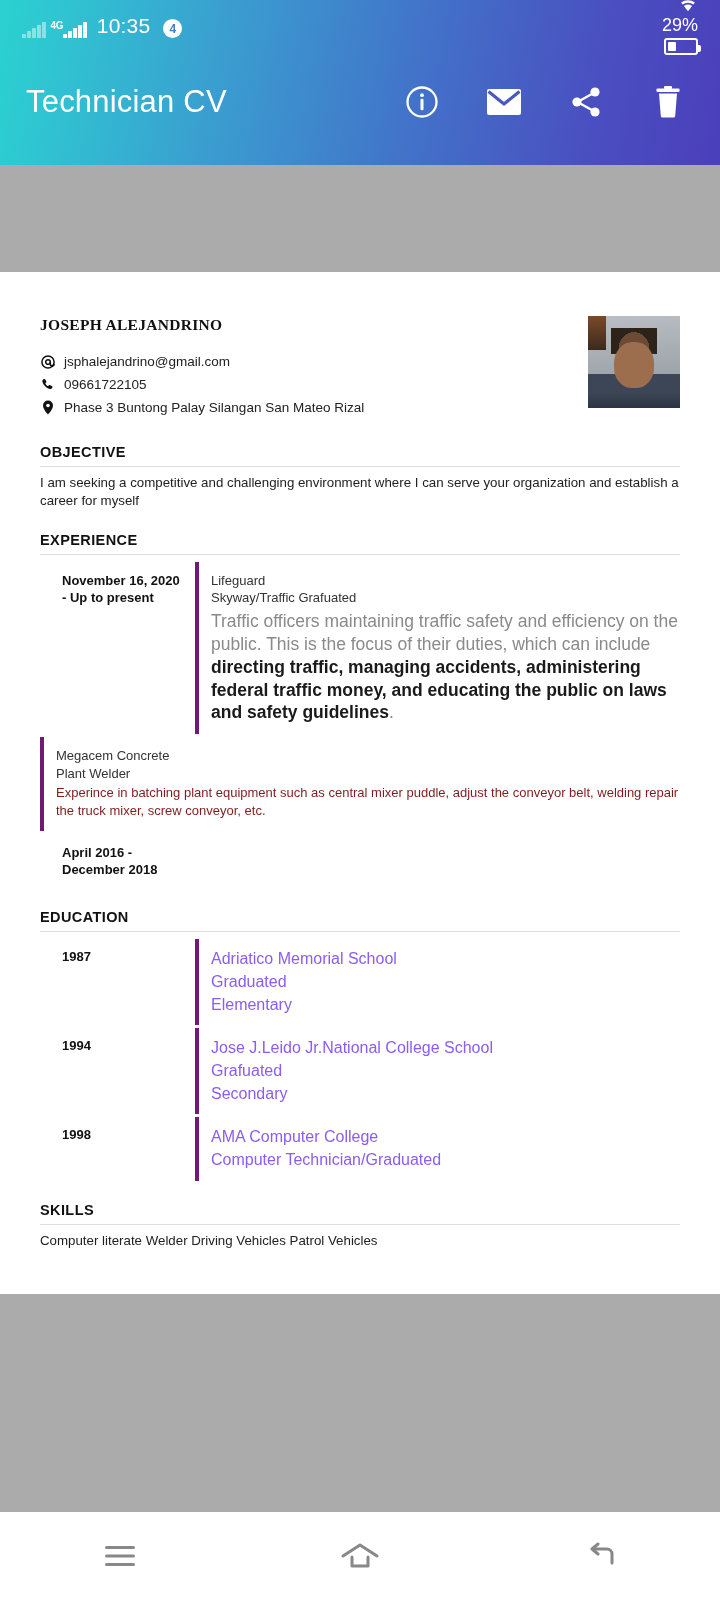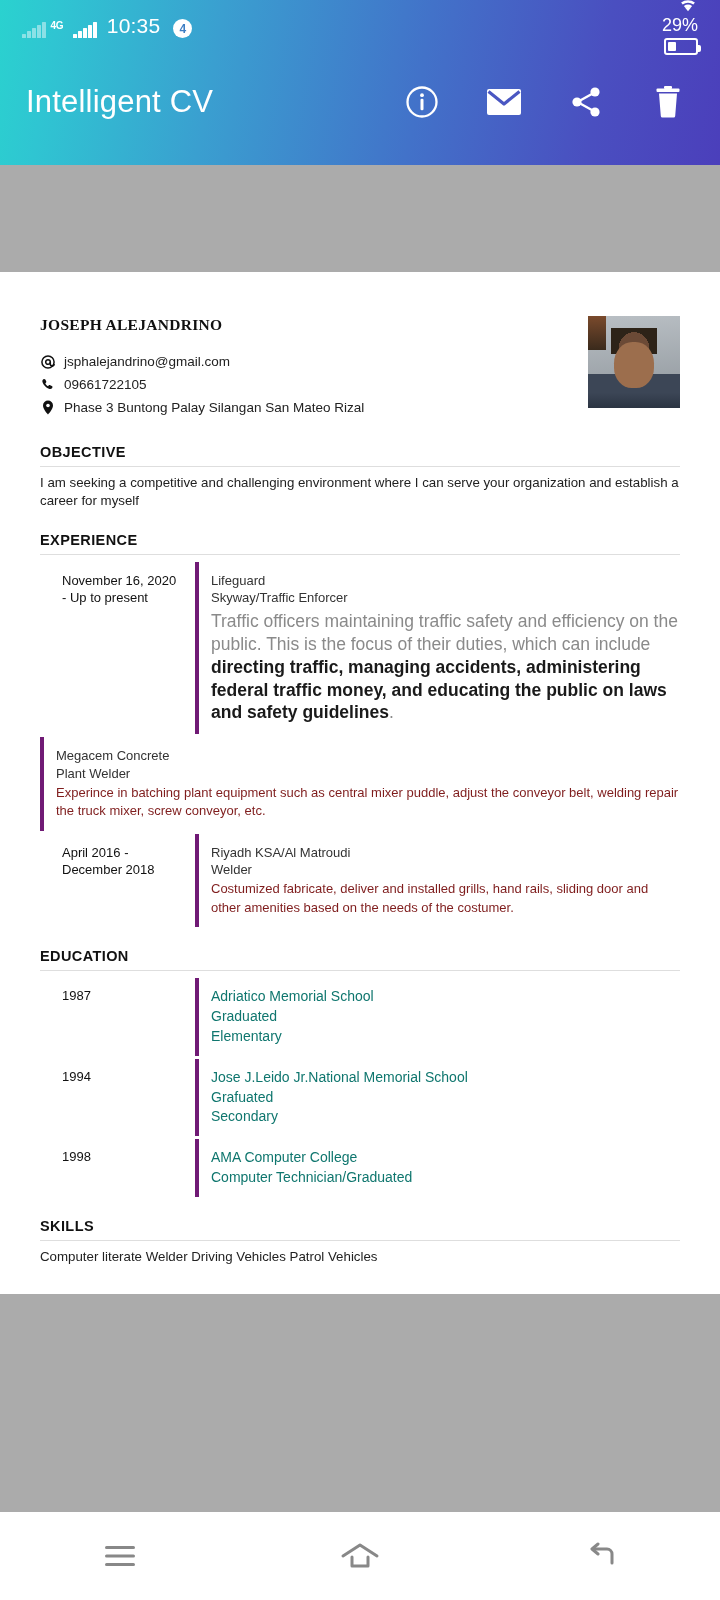--- a/index.html
+++ b/index.html
@@ -27,21 +27,21 @@
   .bars { display:flex; align-items:flex-end; gap:1.5px; height:16px; }
   .bars i { width:3.5px; background:#fff; display:block; border-radius:.5px; }
   .bars.dim i { opacity:.45; }
   .bars i:nth-child(1){height:4px;}
   .bars i:nth-child(2){height:7px;}
   .bars i:nth-child(3){height:10px;}
   .bars i:nth-child(4){height:13px;}
   .bars i:nth-child(5){height:16px;}
 
   .gtag { font-size:10px; font-weight:bold; line-height:1; margin-bottom:7px; letter-spacing:-.3px;}
-  .sig2 { display:flex; align-items:center; gap:10px; }
+  .sig2 { display:flex; align-items:center; gap:0; }
 
   .clock { font-size:21px; font-weight:500; letter-spacing:.2px; margin-left:5px; }
   .badge-num {
     width:19px; height:19px; border-radius:50%; background:#fff; color:#3f7fc4;
     font-size:12px; font-weight:bold; display:flex; align-items:center;
     justify-content:center; margin-left:8px;
   }
   .wifi { width:20px; height:16px; position:relative; }
   .battpct { font-size:18px; font-weight:500; }
   .batt {
@@ -93,34 +93,34 @@
   .sec-title {
     font-size:14.5px; font-weight:bold; color:#111; letter-spacing:.4px;
     margin-top:21px; padding-bottom:6px;
   }
   .sec-rule { height:1px; background:#dedede; margin-bottom:7px; }
   .objective-text { font-size:13.3px; line-height:1.38; color:#222; }
 
   .entry { display:flex; margin-bottom:3px; }
   .entry-date {
     flex:0 0 155px; padding:10px 14px 10px 22px; font-size:13px;
-    font-weight:normal; color:#111; line-height:1.33;
+    font-weight:bold; color:#111; line-height:1.33;
   }
   .entry-body {
     flex:1; border-left:4px solid #701a75; padding:10px 0 10px 12px;
   }
   .e-org { font-size:13px; color:#333; line-height:1.37; }
   .e-role { font-size:13px; color:#333; line-height:1.37; }
   .e-desc { font-size:13px; color:#7f1d1d; line-height:1.42; margin-top:1px; }
   .e-desc.big { font-size:17.5px; color:#8a8a8a; line-height:1.3; margin-top:3px; }
   .e-desc.big b { color:#1a1a1a; font-weight:bold; }
 
   .edu-entry .entry-date { padding-top:9px; padding-bottom:9px; }
   .edu-entry .entry-body { padding-top:9px; padding-bottom:9px; }
-  .edu-line { font-size:14px; color:#0f766e; line-height:1.42; }
+  .edu-line { font-size:16px; color:#8b5cf6; line-height:1.42; }
 
   .skills-text { font-size:13.3px; color:#222; line-height:1.4; }
 
   
   .navbar {
     position:absolute; left:0; bottom:0; width:720px; height:88px; background:#fff;
     display:flex; align-items:center; justify-content:space-around;
   }
   .navbtn { width:72px; height:56px; display:flex; align-items:center; justify-content:center; cursor:pointer; }
 </style>
@@ -162,21 +162,21 @@
           </svg>
         </span>
         <span class="battpct">29%</span>
         <span class="batt">
           <span class="batt-fill" style="width:29%"></span>
         </span>
       </div>
     </div>
 
     <div class="titlerow">
-      <div class="apptitle">Intelligent CV</div>
+      <div class="apptitle">Technician CV</div>
       <div class="actions">
 
         <div class="actionbtn">
           <svg width="34" height="34" viewBox="0 0 34 34">
             <circle cx="17" cy="17" r="14.5" fill="none" stroke="#fff" stroke-width="2.3"></circle>
             <circle cx="17" cy="10.2" r="1.9" fill="#fff"></circle>
             <rect x="15.5" y="13.8" width="3" height="11.5" rx="1.3" fill="#fff"></rect>
           </svg>
         </div>
 
@@ -254,58 +254,53 @@
     <div class="sec-rule"></div>
     <div class="objective-text">I am seeking a competitive and challenging environment where I can serve your organization and establish a career for myself</div>
 
     <div class="sec-title">EXPERIENCE</div>
     <div class="sec-rule"></div>
 
     <div class="entry">
       <div class="entry-date">November 16, 2020 - Up to present</div>
       <div class="entry-body">
         <div class="e-org">Lifeguard</div>
-        <div class="e-role">Skyway/Traffic Enforcer</div>
+        <div class="e-role">Skyway/Traffic Grafuated</div>
         <div class="e-desc big"><span>Traffic officers maintaining traffic safety and efficiency on the public. This is the focus of their duties, which can include </span><b>directing traffic, managing accidents, administering federal traffic money, and educating the public on laws and safety guidelines</b><span>.</span></div>
       </div>
     </div>
 
     <div class="entry">
       <div class="entry-body">
         <div class="e-org">Megacem Concrete</div>
         <div class="e-role">Plant Welder</div>
         <div class="e-desc">Experince in batching plant equipment such as central mixer puddle, adjust the conveyor belt, welding repair the truck mixer, screw conveyor, etc.</div>
       </div>
     </div>
 
     <div class="entry">
       <div class="entry-date">April 2016 - December 2018</div>
-      <div class="entry-body">
-        <div class="e-org">Riyadh KSA/Al Matroudi</div>
-        <div class="e-role">Welder</div>
-        <div class="e-desc">Costumized fabricate, deliver and installed grills, hand rails, sliding door and other amenities based on the needs of the costumer.</div>
-      </div>
     </div>
 
     <div class="sec-title">EDUCATION</div>
     <div class="sec-rule"></div>
 
     <div class="entry edu-entry">
       <div class="entry-date">1987</div>
       <div class="entry-body">
         <div class="edu-line">Adriatico Memorial School</div>
         <div class="edu-line">Graduated</div>
         <div class="edu-line">Elementary</div>
       </div>
     </div>
 
     <div class="entry edu-entry">
       <div class="entry-date">1994</div>
       <div class="entry-body">
-        <div class="edu-line">Jose J.Leido Jr.National Memorial School</div>
+        <div class="edu-line">Jose J.Leido Jr.National College School</div>
         <div class="edu-line">Grafuated</div>
         <div class="edu-line">Secondary</div>
       </div>
     </div>
 
     <div class="entry edu-entry">
       <div class="entry-date">1998</div>
       <div class="entry-body">
         <div class="edu-line">AMA Computer College</div>
         <div class="edu-line">Computer Technician/Graduated</div>

